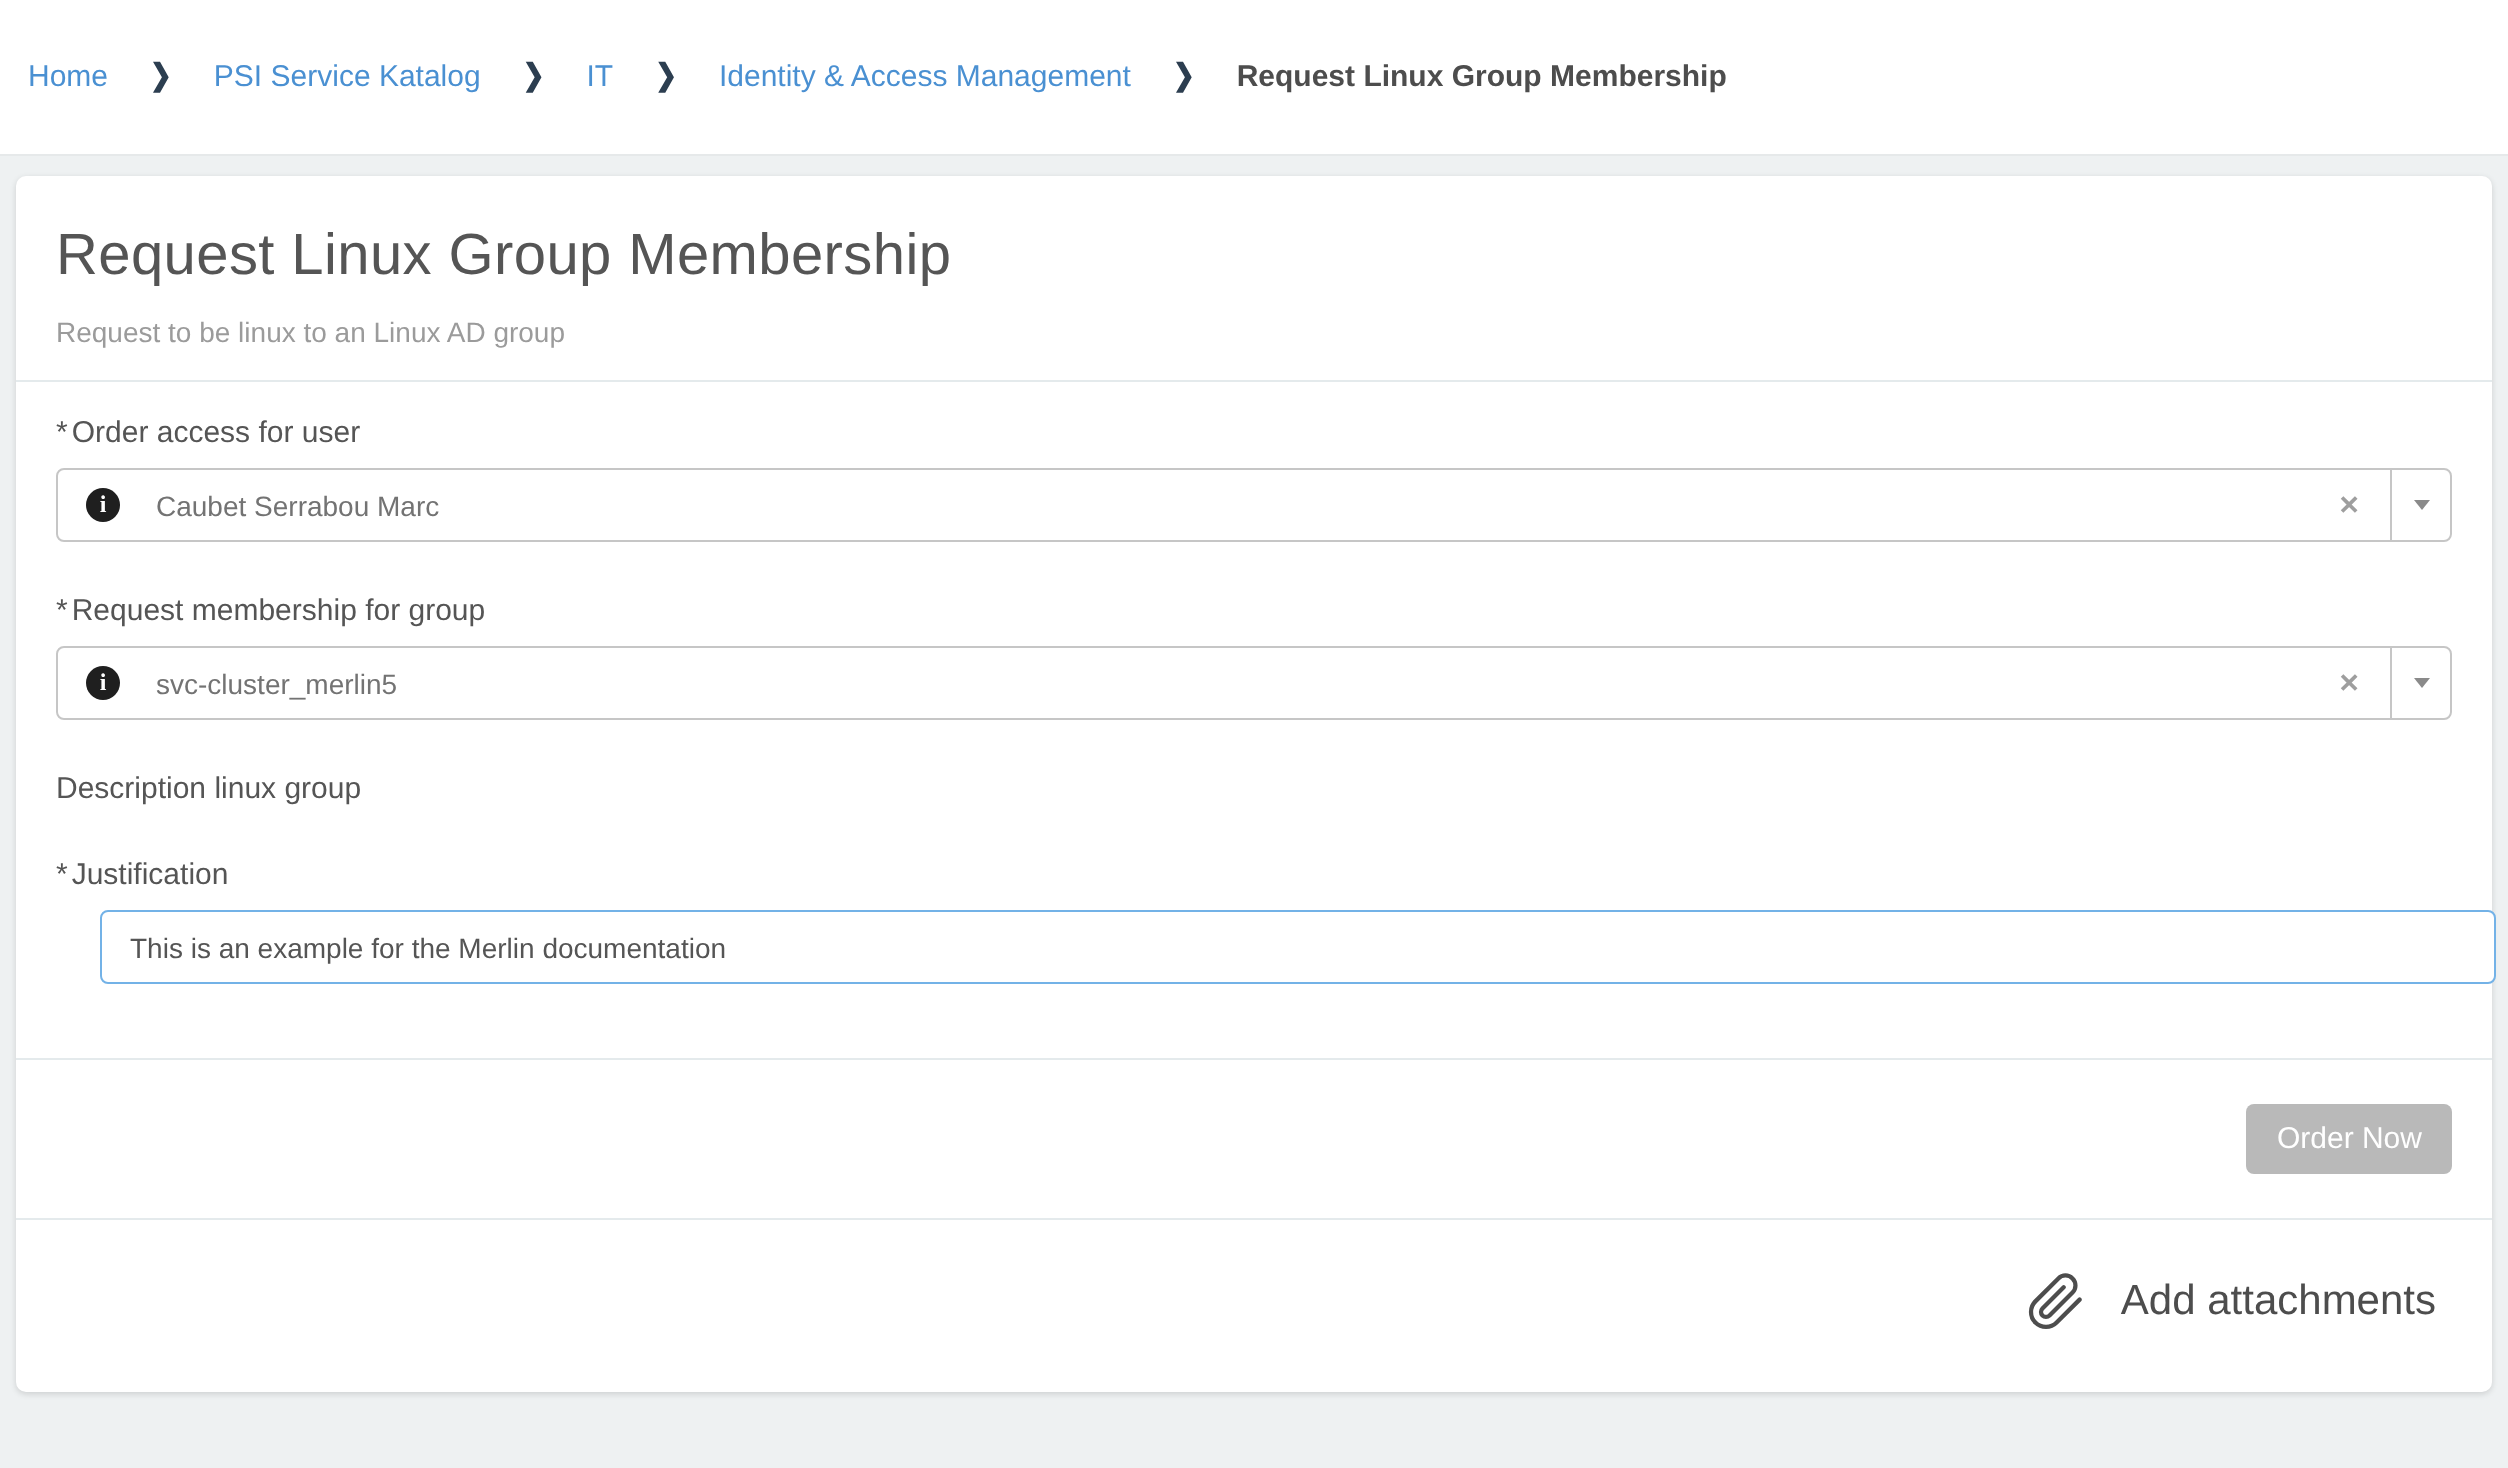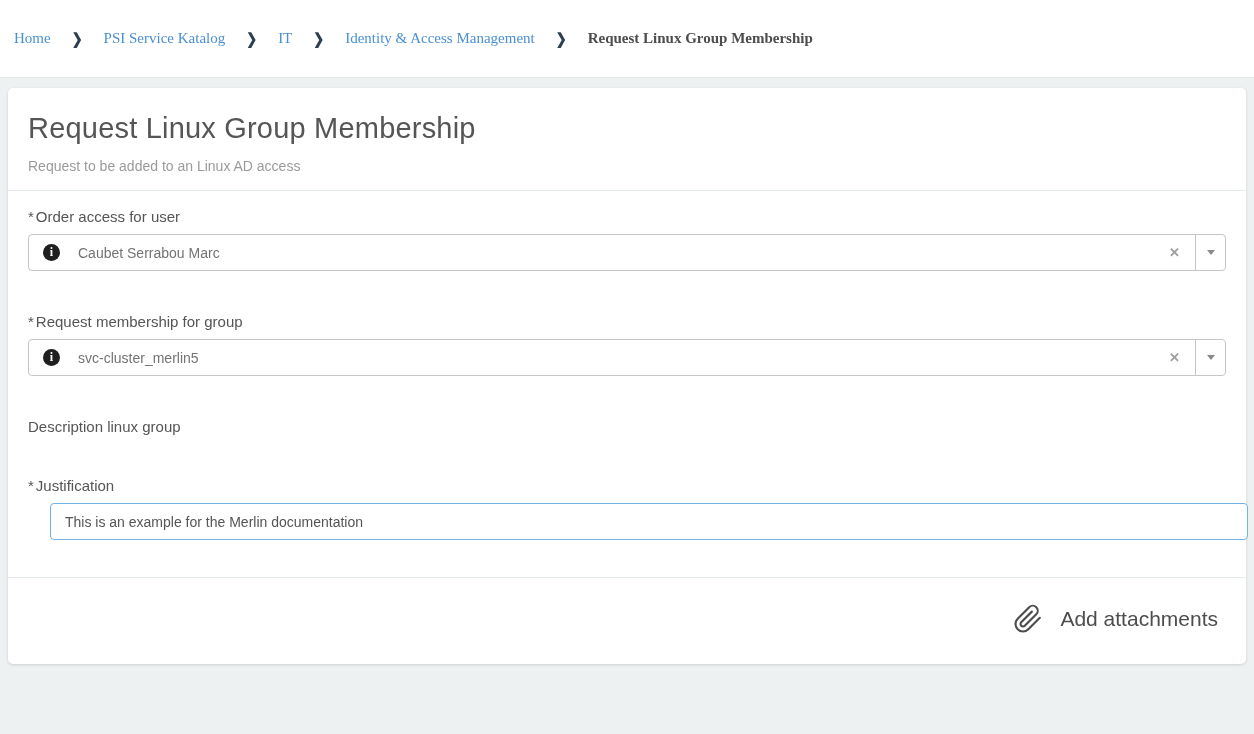--- a/index.html
+++ b/index.html
@@ -13,21 +13,21 @@
 
   
   .breadcrumb-bar {
     background: #ffffff;
     height: 78px;
     border-bottom: 1px solid #e6e9ea;
     display: flex;
     align-items: center;
     padding: 0 14px;
   }
-  .breadcrumb { display: flex; align-items: center; gap: 21px; font-size: 15px; font-family: Liberation Serif, serif; }
+  .breadcrumb { display: flex; align-items: flex-start; gap: 21px; font-size: 15px; }
   .breadcrumb a { color: #4a90d2; text-decoration: none; cursor: pointer; }
   .breadcrumb .sep {
     color: #2c3e50;
     font-weight: 700;
     font-size: 13px;
     transform: scaleY(1.15);
   }
   .breadcrumb .current { color: #4d4d4d; font-weight: 700; }
 
   
@@ -35,21 +35,21 @@
     background: #ffffff;
     margin: 10px 8px 16px 8px;
     border-radius: 5px;
     box-shadow: 0 1px 3px rgba(0,0,0,0.14);
   }
   .card-header { padding: 24px 20px 16px 20px; border-bottom: 1px solid #e4eaec; }
   .card-header h1 { font-size: 29px; font-weight: 400; color: #555; letter-spacing: 0.2px; }
   .card-header p { font-size: 14px; color: #9b9b9b; margin-top: 13px; }
 
   .card-form { padding: 17px 20px 37px 20px; border-bottom: 1px solid #e4eaec; }
-  .form-group { margin-bottom: 42px; }
+  .form-group { margin-bottom: 26px; }
   .form-group:last-child { margin-bottom: 0; }
   .field-label { display: block; font-size: 15px; color: #555; margin-bottom: 9px; font-weight: 400; }
   .req { color: #555; margin-right: 2px; }
 
   
   .combo {
     height: 37px;
     border: 1px solid #c6c6c6;
     border-radius: 4px;
     display: flex;
@@ -158,21 +158,21 @@
     <a>Identity &amp; Access Management</a>
     <span class="sep">❯</span>
     <span class="current">Request Linux Group Membership</span>
   </nav>
 </header>
 
 <main class="card">
 
   <section class="card-header">
     <h1>Request Linux Group Membership</h1>
-    <p>Request to be added to an Linux AD access</p>
+    <p>Request to be linux to an Linux AD group</p>
   </section>
 
   <section class="card-form">
 
     <div class="form-group">
       <label class="field-label"><span class="req">*</span><span>Order access for user</span></label>
       <div class="combo">
         <span class="info-icon">
             <span>i</span>
           </span>
@@ -202,20 +202,23 @@
       <label class="field-label"><span>Description linux group</span></label>
     </div>
 
     <div class="form-group">
       <label class="field-label"><span class="req">*</span><span>Justification</span></label>
       <input class="text-input focus" value="This is an example for the Merlin documentation" style="">
     </div>
 
   </section>
 
+  <section class="card-actions">
+    <button class="order-btn">Order Now</button>
+  </section>
 
   <section class="card-attachments">
     <span class="clip">
       <svg width="30" height="30" viewBox="0 0 24 24" fill="none" stroke="#4d4d4d" stroke-width="1.7" stroke-linecap="round" stroke-linejoin="round">
         <path d="M21.44 11.05l-9.19 9.19a6 6 0 0 1-8.49-8.49l9.19-9.19a4 4 0 0 1 5.66 5.66l-9.2 9.19a2 2 0 0 1-2.83-2.83l8.49-8.48"></path>
       </svg>
     </span>
     <span class="attach-label">Add attachments</span>
   </section>
 

